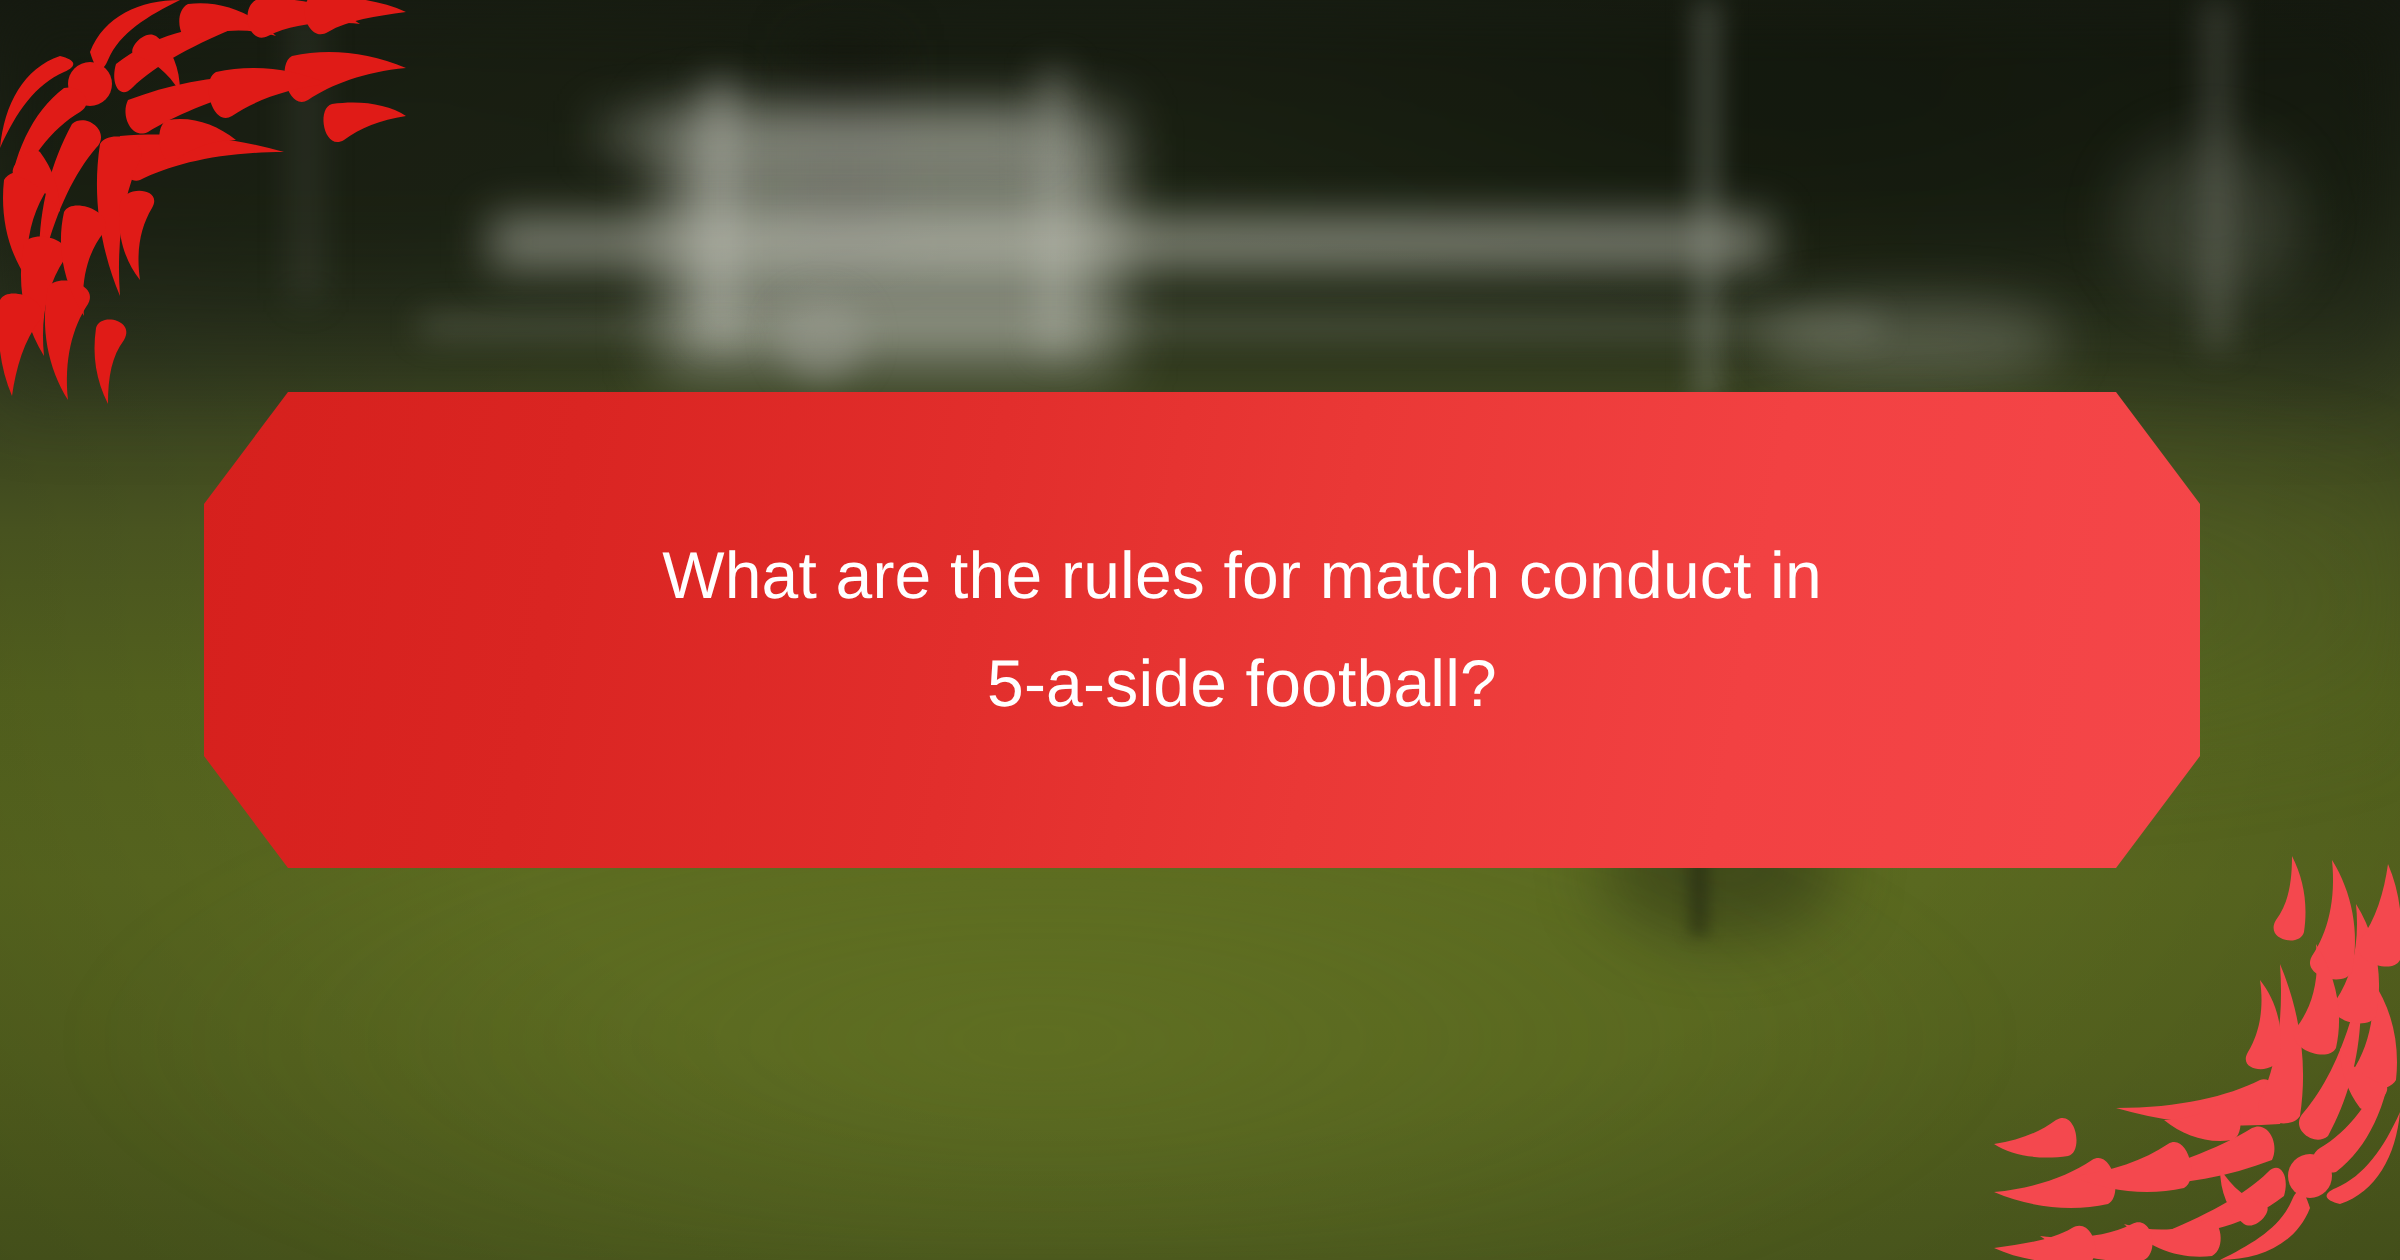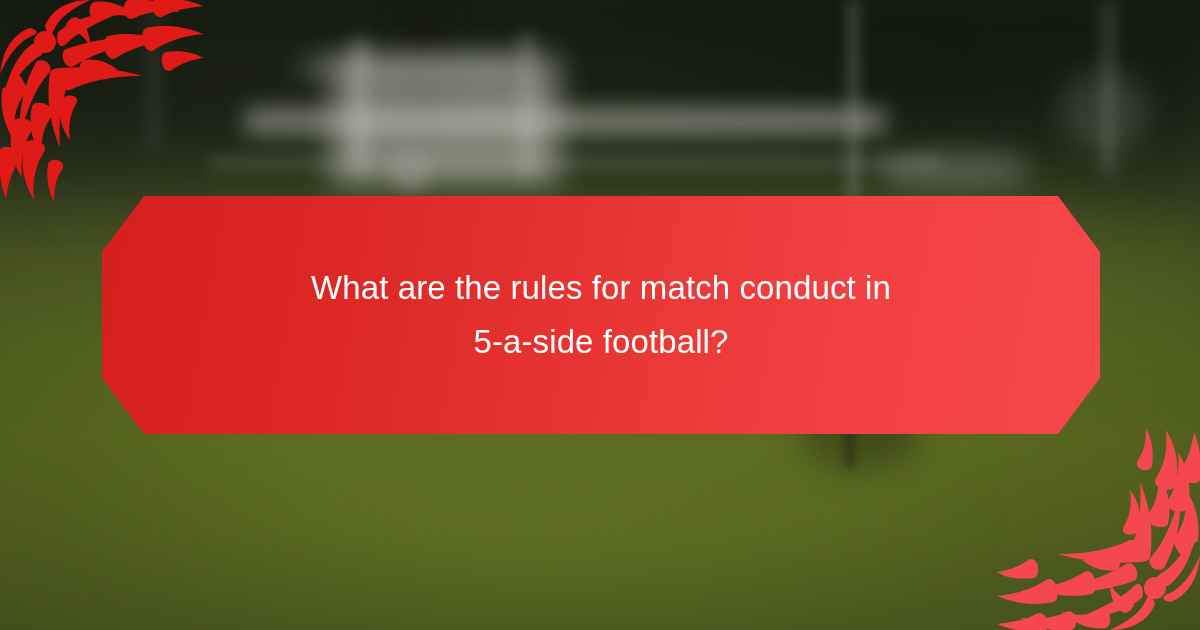--- a/index.html
+++ b/index.html
@@ -231,20 +231,21 @@
       956px 0px,
       998px 56px,
       998px 182px,
       956px 238px,
       42px 238px,
       0px 182px
     );
     display: flex;
     align-items: center;
     justify-content: center;
+    padding-left: 20px;
   }
   #banner-title {
     color: #ffffff;
     font-size: 33px;
     font-weight: 400;
     line-height: 54px;
     text-align: center;
     letter-spacing: 0.1px;
     max-width: 740px;
     white-space: pre-line;

